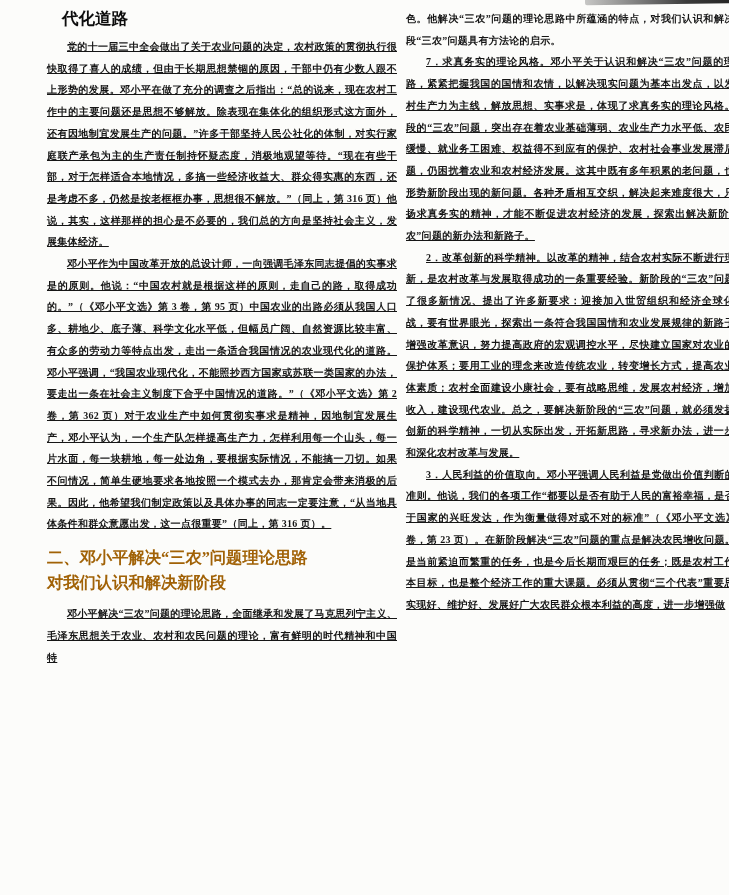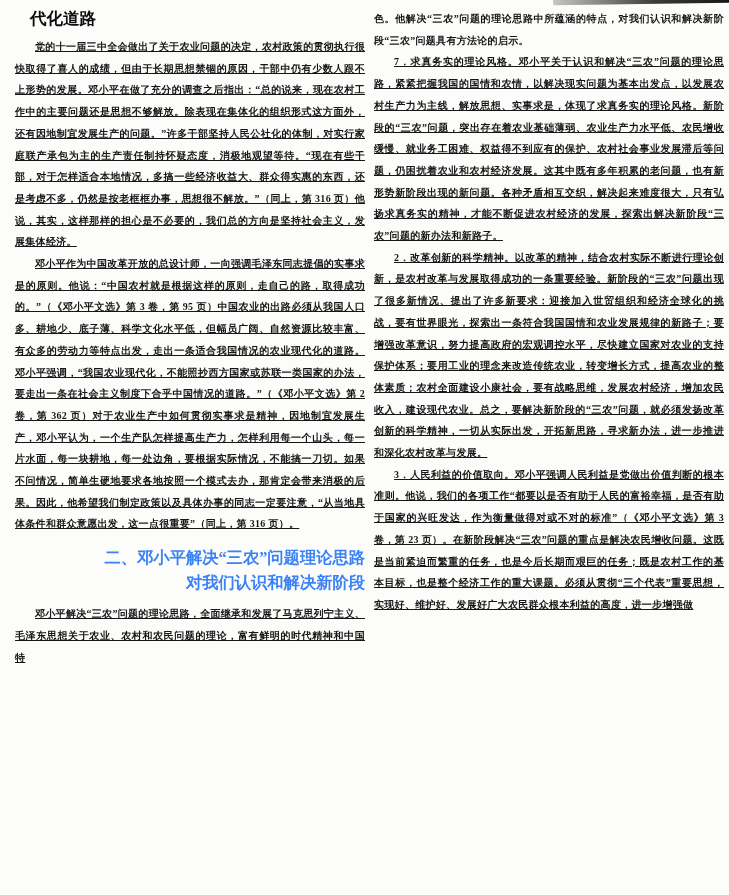--- a/index.html
+++ b/index.html
@@ -11,20 +11,21 @@
     height: 895px;
     position: relative;
     background: #fcfcfa;
     overflow: hidden;
     font-family: "Liberation Serif", "DejaVu Serif", serif;
     color: #141414;
   }
   .page {
     position: absolute;
     inset: 0;
+    margin-left: 32px;
   }
   .column {
     position: absolute;
     top: 8px;
     width: 350px;
   }
   .column-left  { left: 15px; }
   .column-right { left: 374px; }
 
   .body-para {
@@ -42,25 +43,25 @@
   .continued-heading {
     margin: 0 0 6px 0;
     padding-left: 15px;
     font-size: 16.5px;
     line-height: 22px;
     font-weight: 800;
     color: #0d0d0d;
   }
   .section-heading {
     margin: 10px 0 8px 0;
-    text-align: right;
+    text-align: left;
     font-size: 16.3px;
     line-height: 25px;
     font-weight: 800;
-    color: #3b82f6;
+    color: #a16207;
   }
   .scan-artifact {
     position: absolute;
     top: -3px;
     left: 553px;
     width: 185px;
     height: 7px;
     background: linear-gradient(90deg, rgba(40,40,40,0.25), rgba(25,25,25,0.85) 55%, #111 100%);
     transform: rotate(-0.8deg);
     border-radius: 2px;

